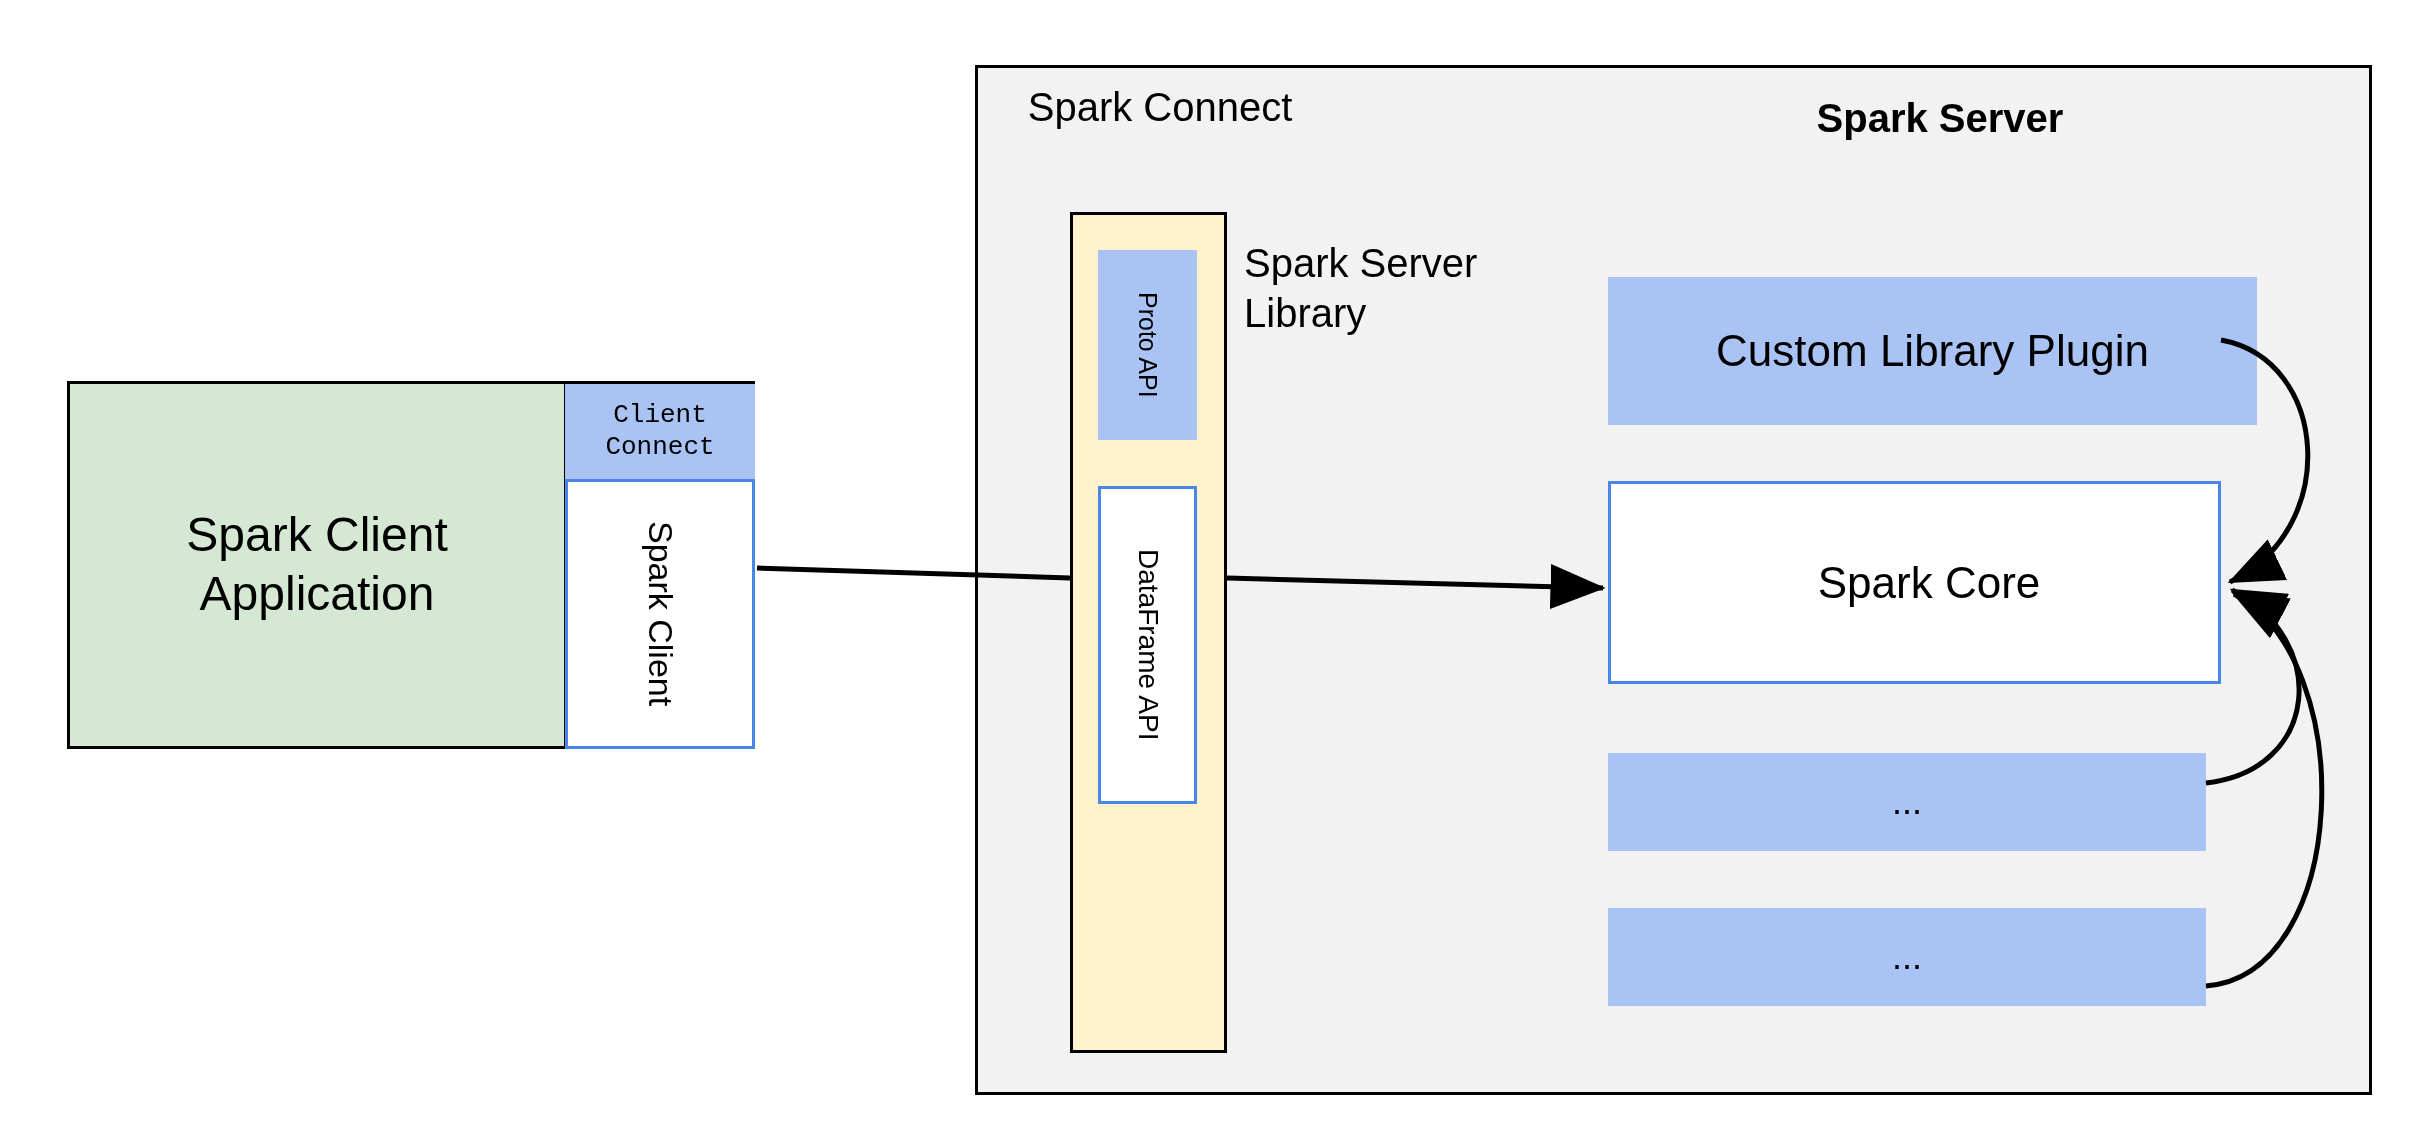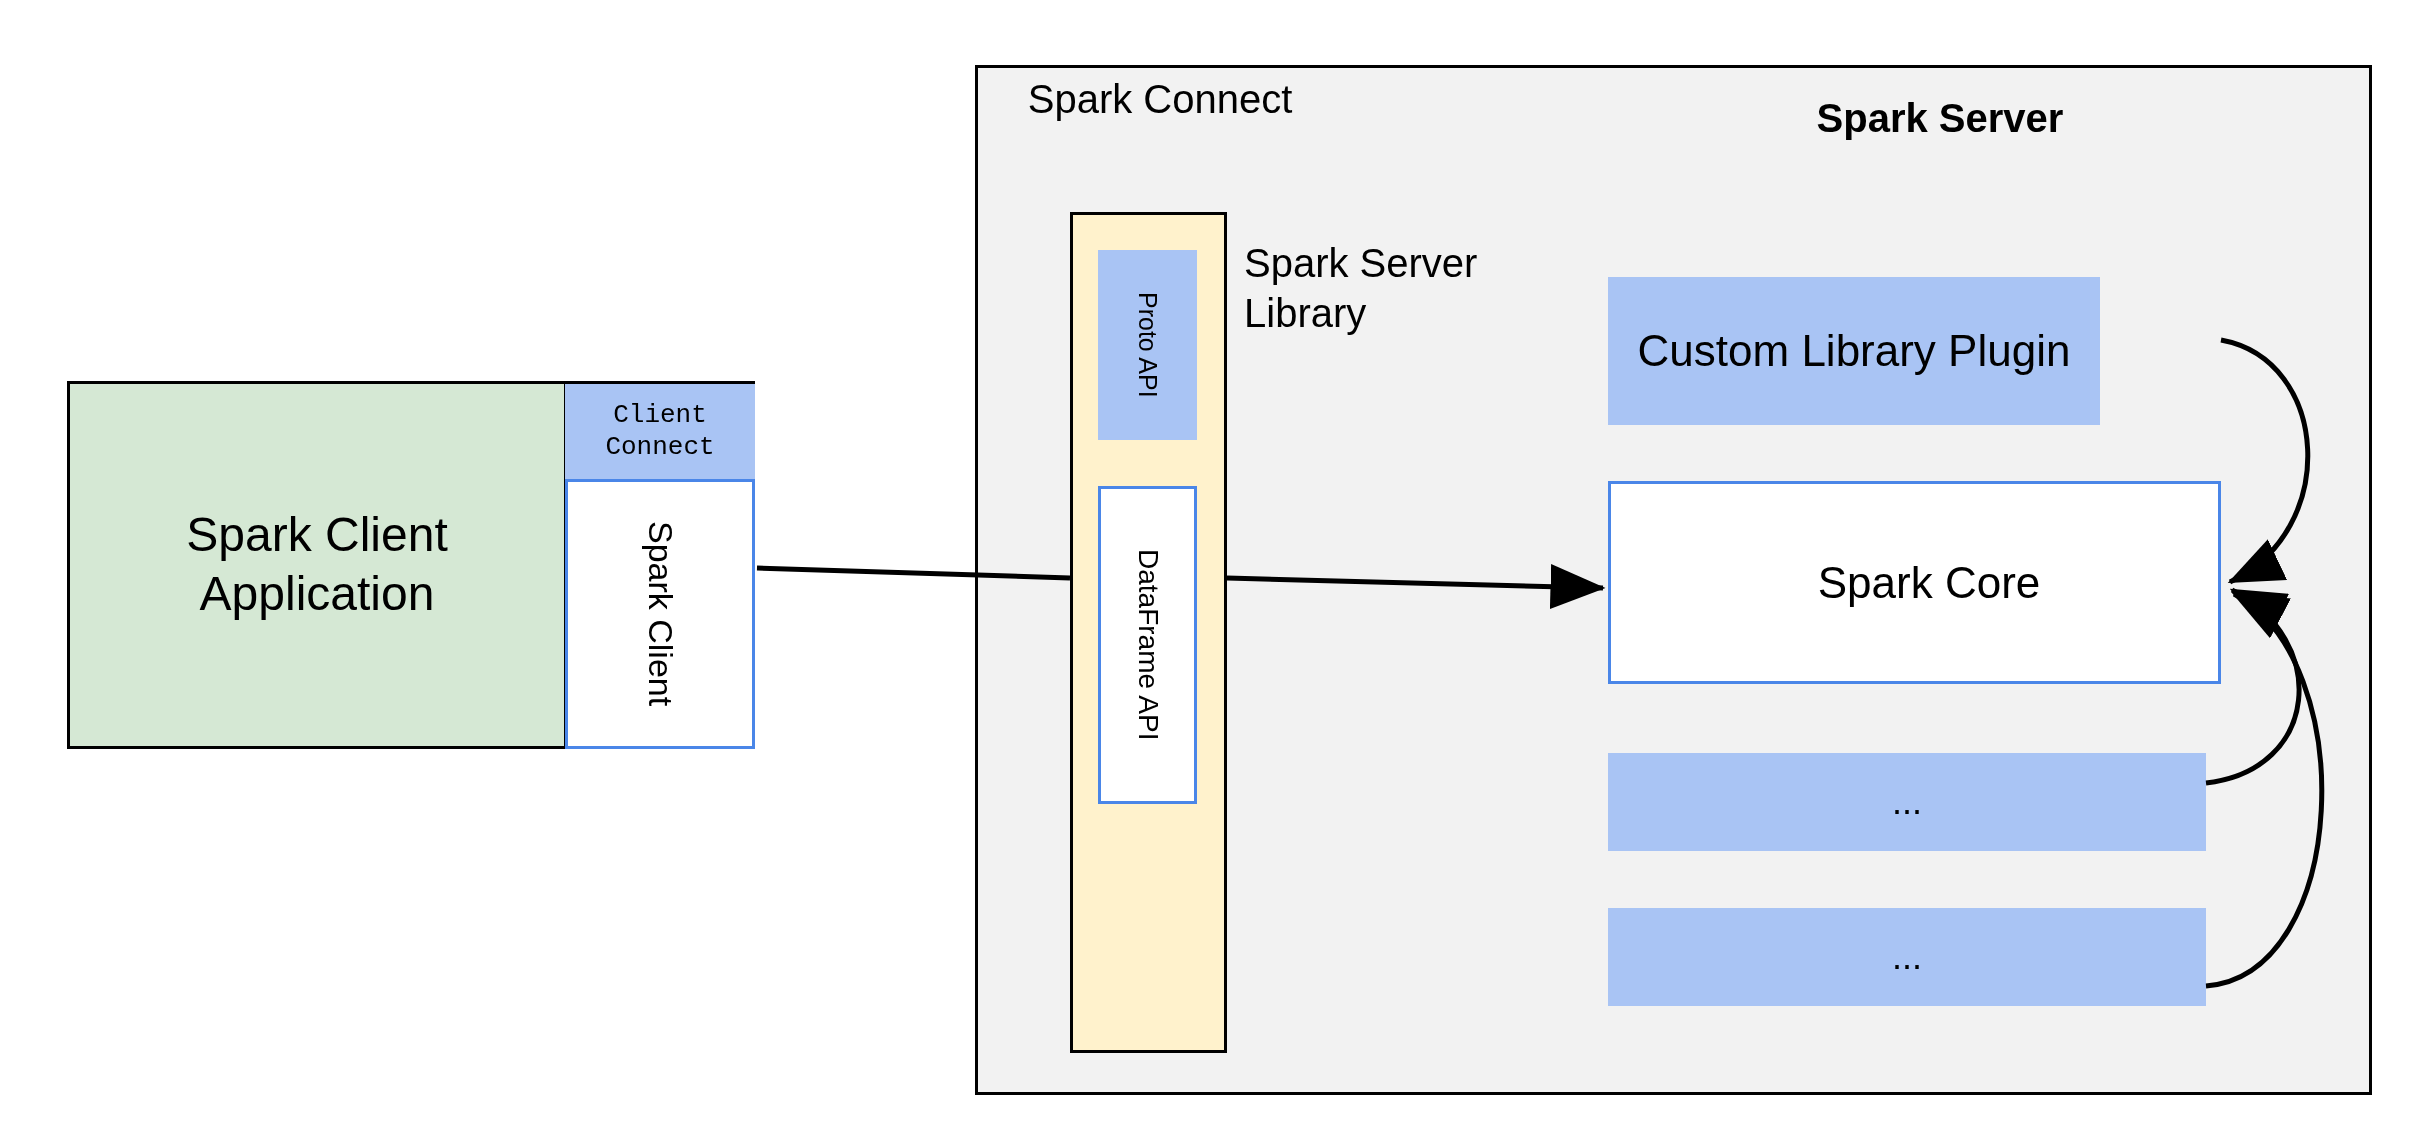--- a/index.html
+++ b/index.html
@@ -76,21 +76,21 @@
     z-index: 1;
   }
   #spark-connect-api-label {
     left: 990px;
     top: 66px;
     width: 340px;
     height: 110px;
     font-size: 40px;
     line-height: 1.25;
     align-items: flex-start;
-    padding-top: 8px;
+    padding-top: 16px;
     z-index: 4;
   }
   #spark-server-title {
     left: 1640px;
     top: 90px;
     width: 600px;
     height: 56px;
     font-size: 40px;
     font-weight: bold;
     z-index: 4;
@@ -135,21 +135,21 @@
     background: #ffffff;
     border: 3px solid #4a86e8;
     z-index: 4;
   }
   #dataframe-api-box .vtext-down { font-size: 28px; }
 
   
   #custom-library-plugin-box {
     left: 1608px;
     top: 277px;
-    width: 492px;
+    width: 649px;
     height: 148px;
     background: #a9c4f4;
     font-size: 44px;
     z-index: 3;
   }
   #spark-core-box {
     left: 1608px;
     top: 481px;
     width: 613px;
     height: 203px;

